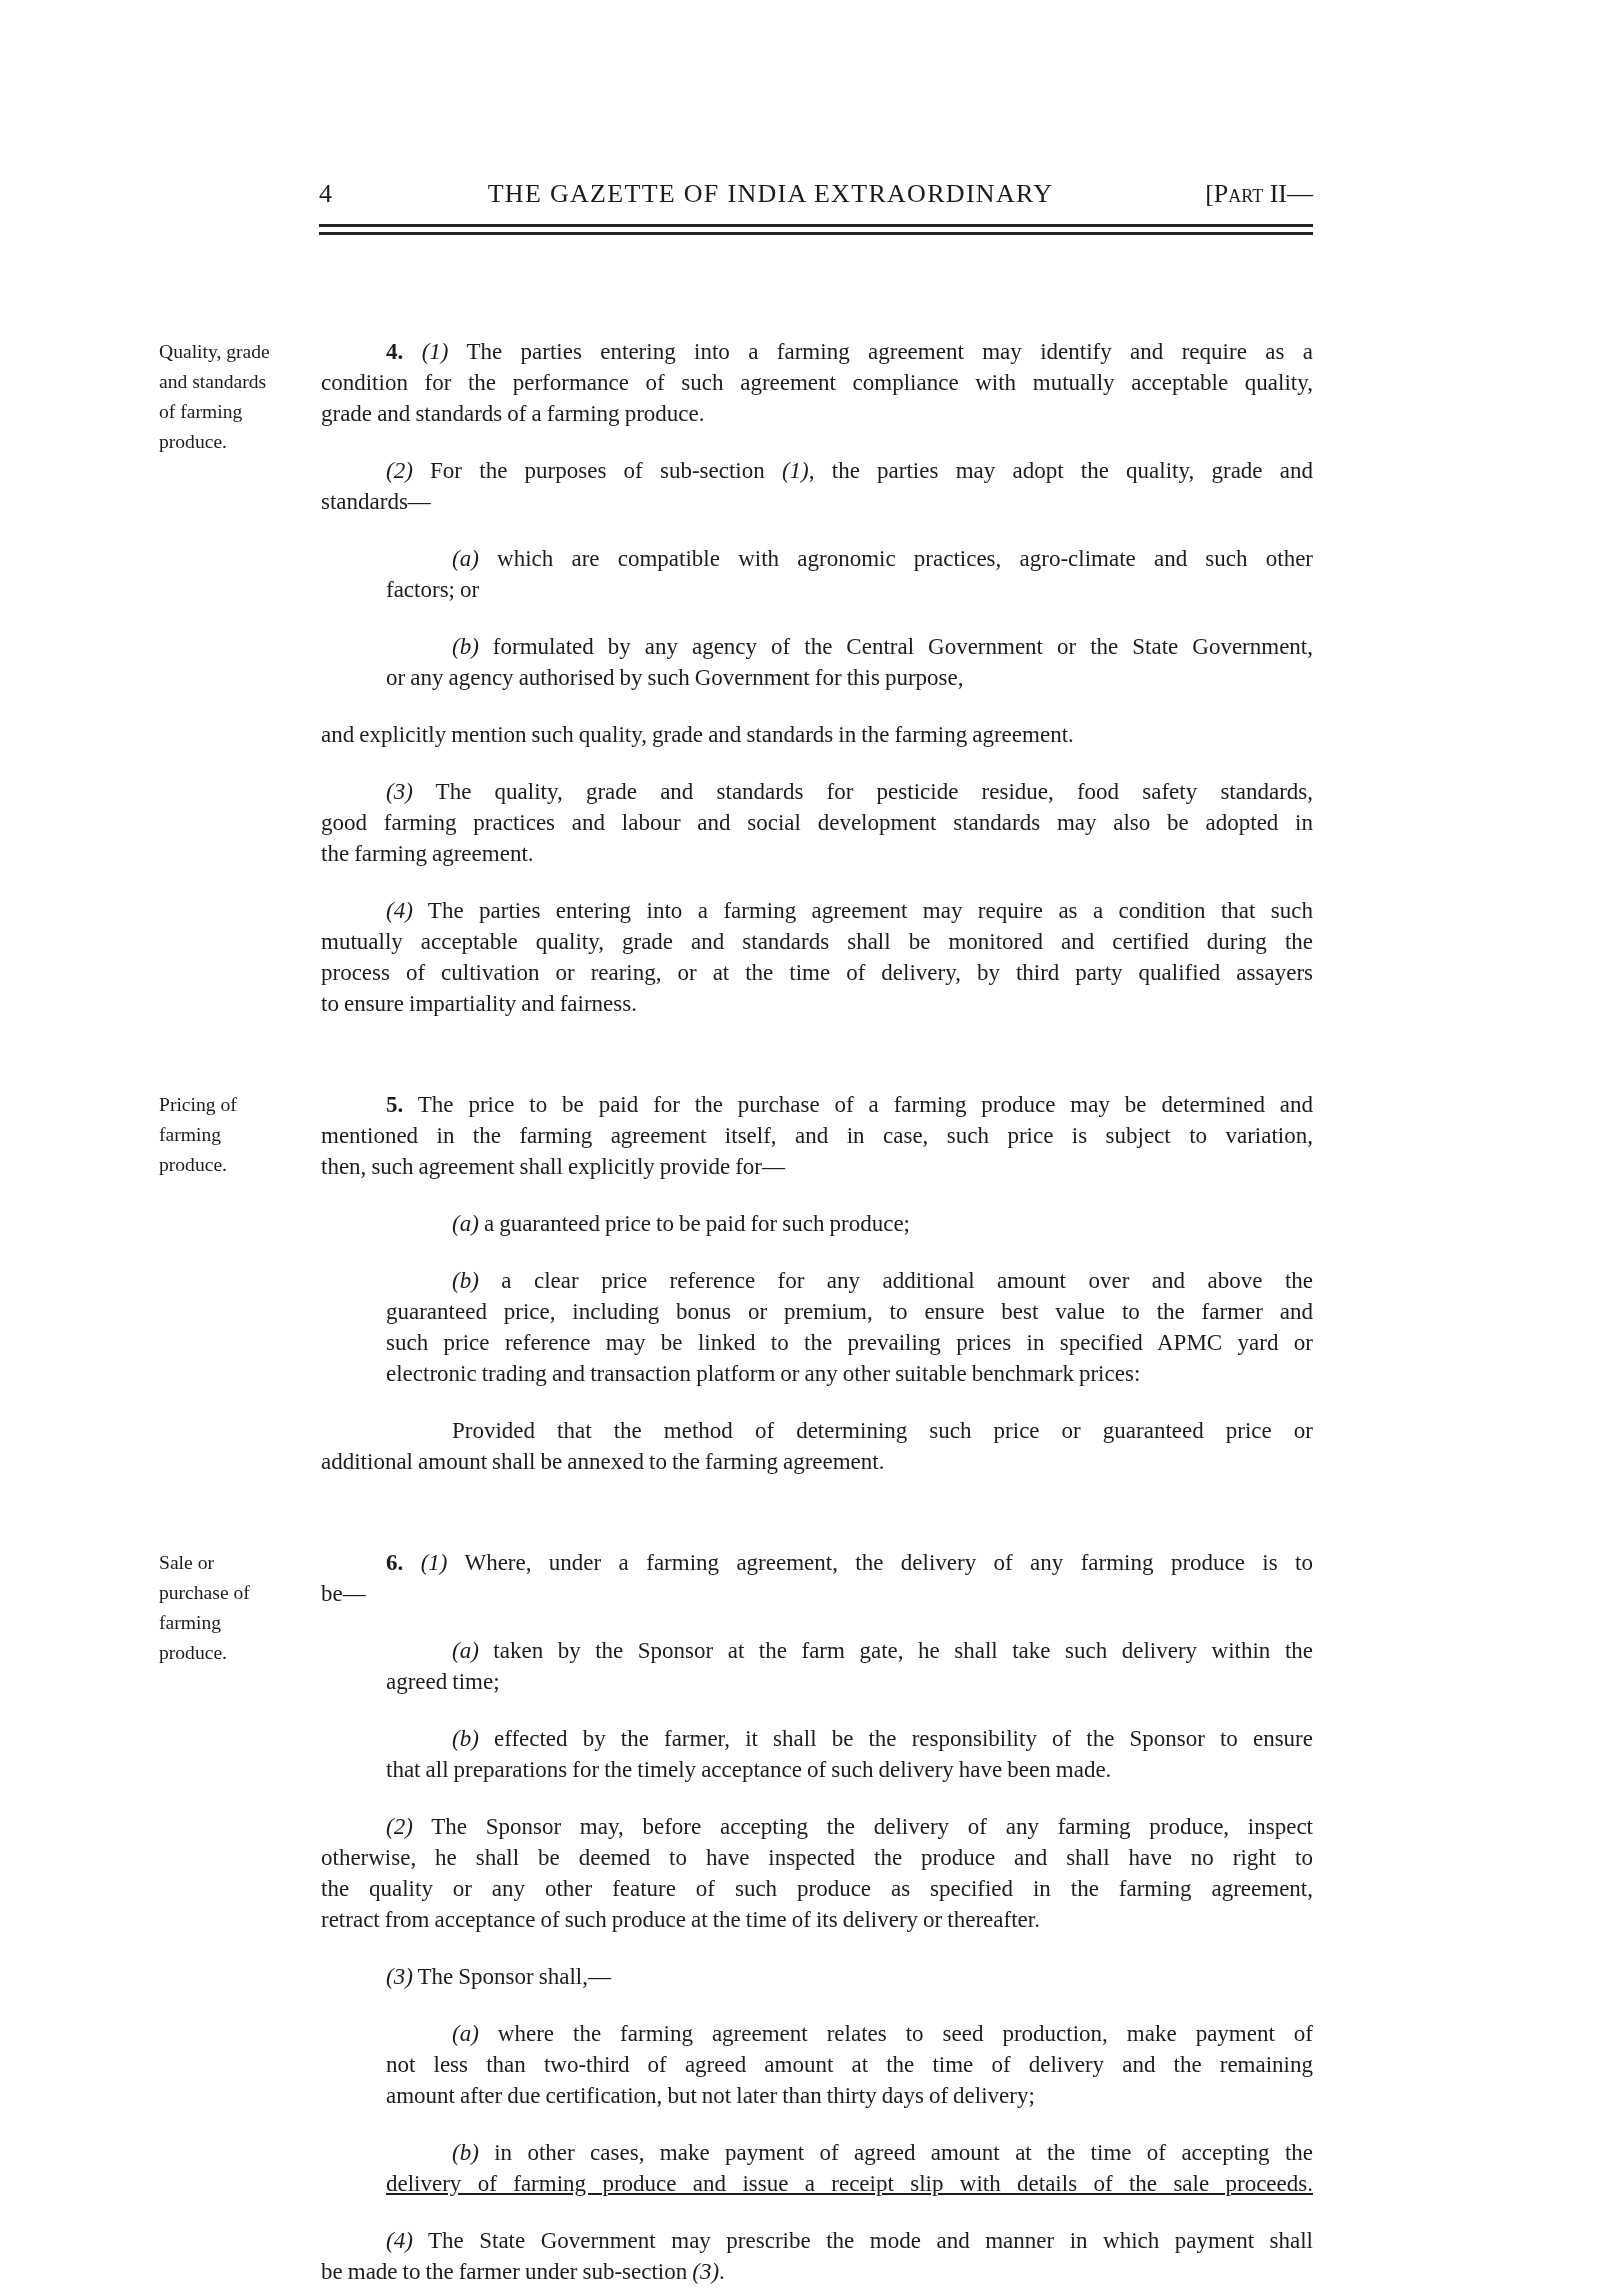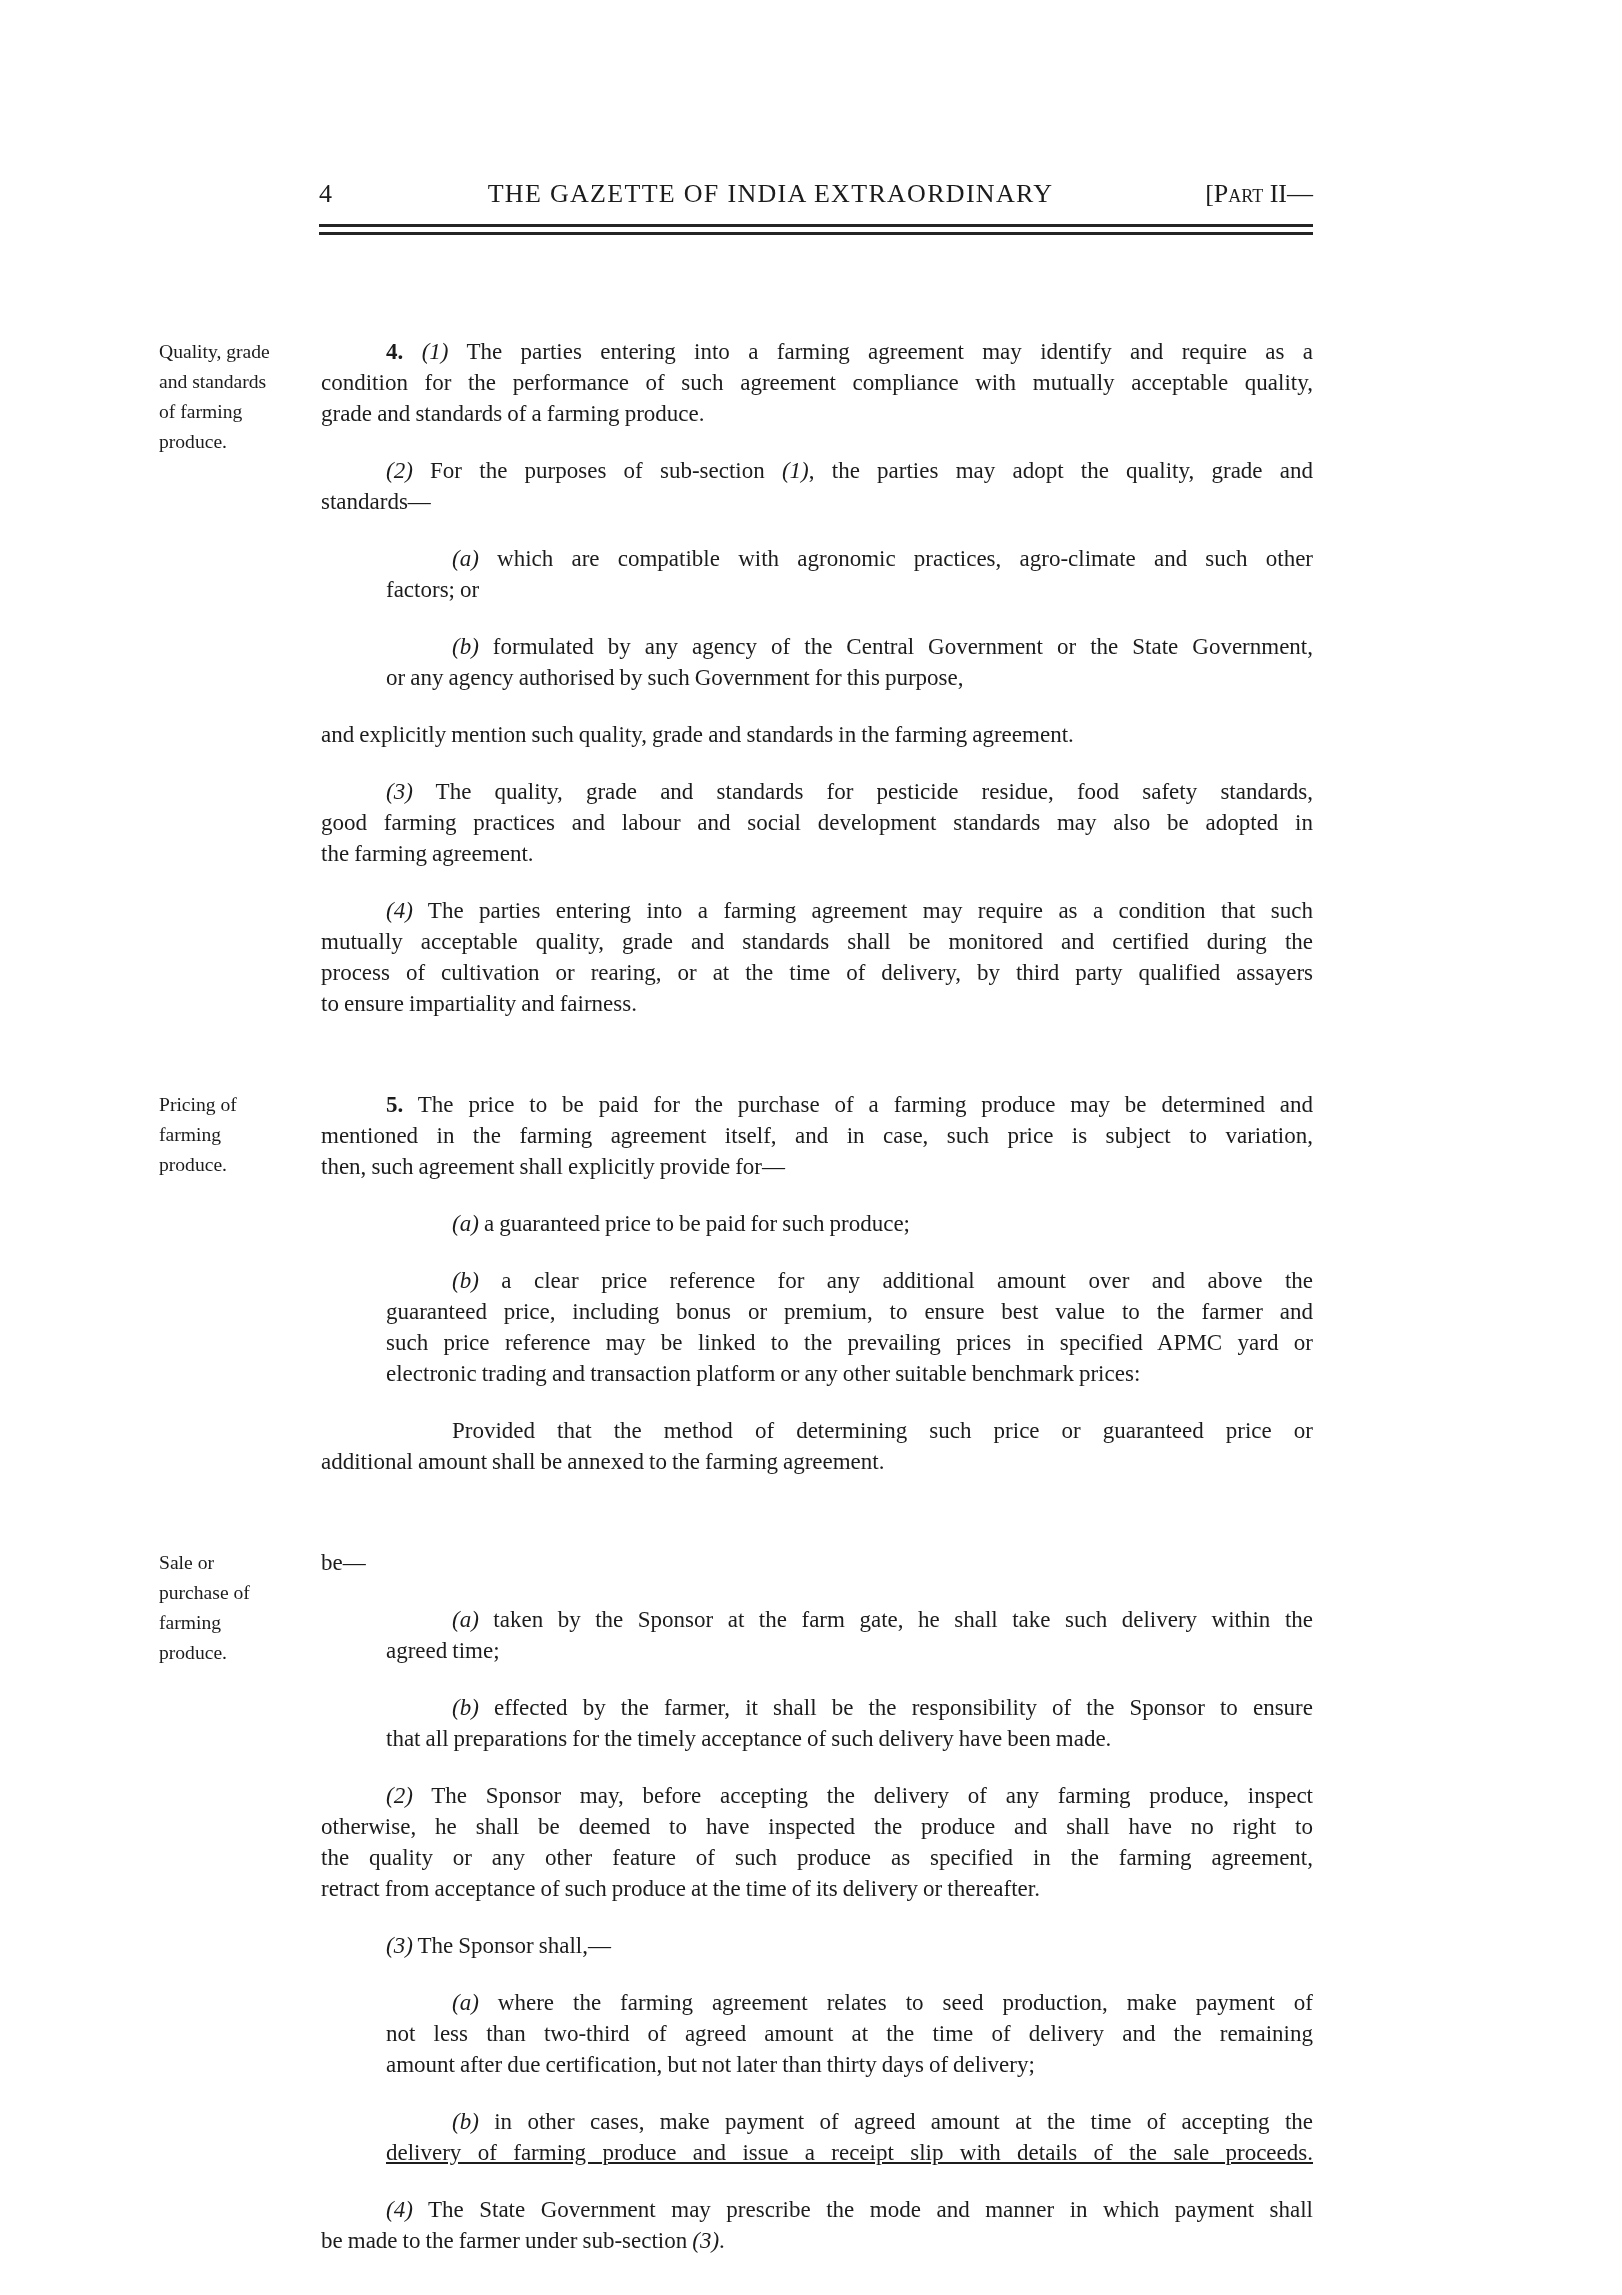--- a/index.html
+++ b/index.html
@@ -133,20 +133,21 @@
       </div>
       <div class="section">
         <div class="margin-note">
           <div>Sale or</div>
           <div>purchase of</div>
           <div>farming</div>
           <div>produce.</div>
         </div>
         <div class="section-body">
           <div class="paragraph">
+            <div class="line i1 "><b>6.</b> <i>(1)</i> Where, under a farming agreement, the delivery of any farming produce is to</div>
             <div class="line  last">be—</div>
           </div>
           <div class="paragraph">
             <div class="line i2 "><i>(a)</i> taken by the Sponsor at the farm gate, he shall take such delivery within the</div>
             <div class="line i1 last">agreed time;</div>
           </div>
           <div class="paragraph">
             <div class="line i2 "><i>(b)</i> effected by the farmer, it shall be the responsibility of the Sponsor to ensure</div>
             <div class="line i1 last">that all preparations for the timely acceptance of such delivery have been made.</div>
           </div>

